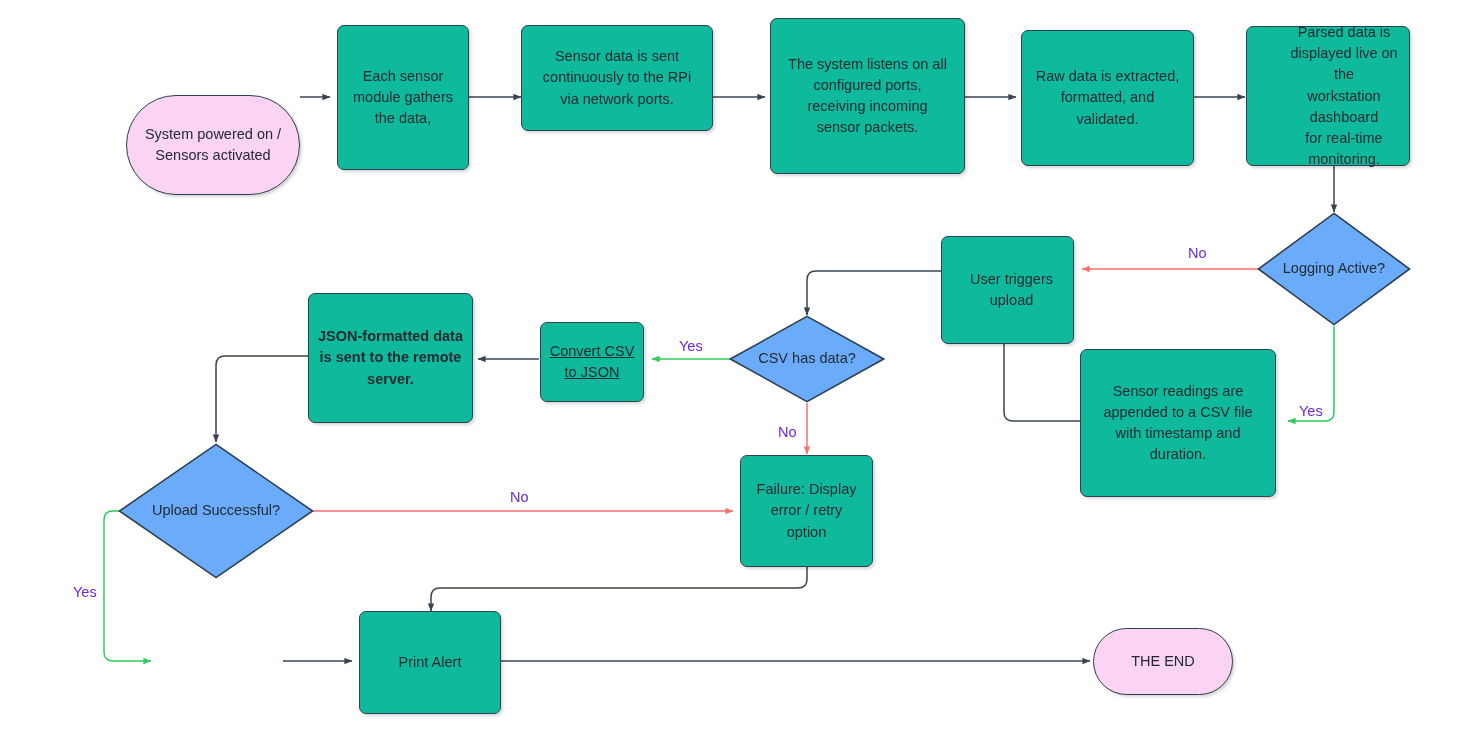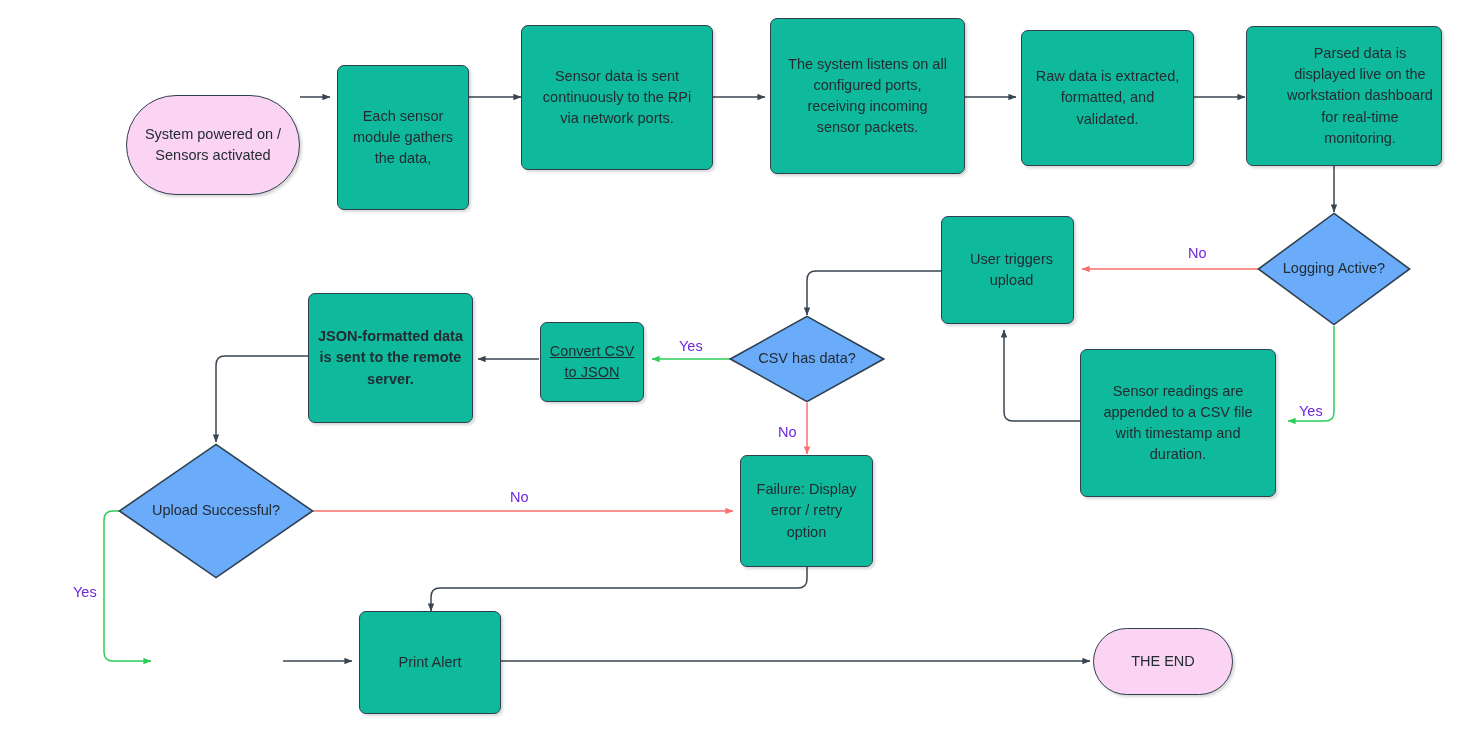--- a/index.html
+++ b/index.html
@@ -132,46 +132,46 @@
 
       <path d="M501,661 L1090,661" stroke="#3a4551" marker-end="url(#ah-dark)"></path>
     </g>
   </svg>
 
   <div class="node term" style="left:126px; top:47px; width:174px; height:100px;margin-top:48px;">
     <span class="ntext">System powered on /
 Sensors activated</span>
   </div>
 
-  <div class="node proc" style="left:337px; top:25px; width:132px; height:145px;margin-top:40px;">
+  <div class="node proc" style="left:337px; top:25px; width:132px; height:145px;">
     <span class="ntext">Each sensor
 module gathers
 the data,</span>
   </div>
 
-  <div class="node proc" style="left:521px; top:25px; width:192px; height:145px;">
+  <div class="node proc" style="left:521px; top:25px; width:192px; height:106px;">
     <span class="ntext">Sensor data is sent
 continuously to the RPi
 via network ports.</span>
   </div>
 
   <div class="node proc" style="left:770px; top:18px; width:195px; height:156px;">
     <span class="ntext">The system listens on all
 configured ports,
 receiving incoming
 sensor packets.</span>
   </div>
 
   <div class="node proc" style="left:1021px; top:30px; width:173px; height:136px;">
     <span class="ntext">Raw data is extracted,
 formatted, and
 validated.</span>
   </div>
 
-  <div class="node proc" style="left:1246px; top:26px; width:196px; height:140px;padding-left:32px;">
+  <div class="node proc" style="left:1246px; top:26px; width:164px; height:140px;padding-left:32px;">
     <span class="ntext">Parsed data is
 displayed live on the
 workstation dashboard
 for real-time
 monitoring.</span>
   </div>
 
   <div class="node dec" style="left:1257px; top:212px; width:154px; height:114px;text-align:center;">
     <svg class="diamond-svg" viewBox="0 0 154 114" preserveAspectRatio="none">
       <polygon points="77,1.4 152.6,57 77,112.6 1.4,57" fill="#6aacfa" stroke="#2f4050" stroke-width="1.6"></polygon>
@@ -179,21 +179,21 @@
     <span class="ntext">Logging Active?</span>
   </div>
 
   <div class="node proc" style="left:1080px; top:349px; width:196px; height:148px;">
     <span class="ntext">Sensor readings are
 appended to a CSV file
 with timestamp and
 duration.</span>
   </div>
 
-  <div class="node proc" style="left:941px; top:216px; width:133px; height:108px;padding-left:8px;">
+  <div class="node proc" style="left:941px; top:236px; width:133px; height:108px;padding-left:8px;">
     <span class="ntext">User triggers
 upload</span>
   </div>
 
   <div class="node dec" style="left:729px; top:315px; width:156px; height:88px;">
     <svg class="diamond-svg" viewBox="0 0 156 88" preserveAspectRatio="none">
       <polygon points="78,1.4 154.6,44 78,86.6 1.4,44" fill="#6aacfa" stroke="#2f4050" stroke-width="1.6"></polygon>
     </svg>
     <span class="ntext">CSV has data?</span>
   </div>

